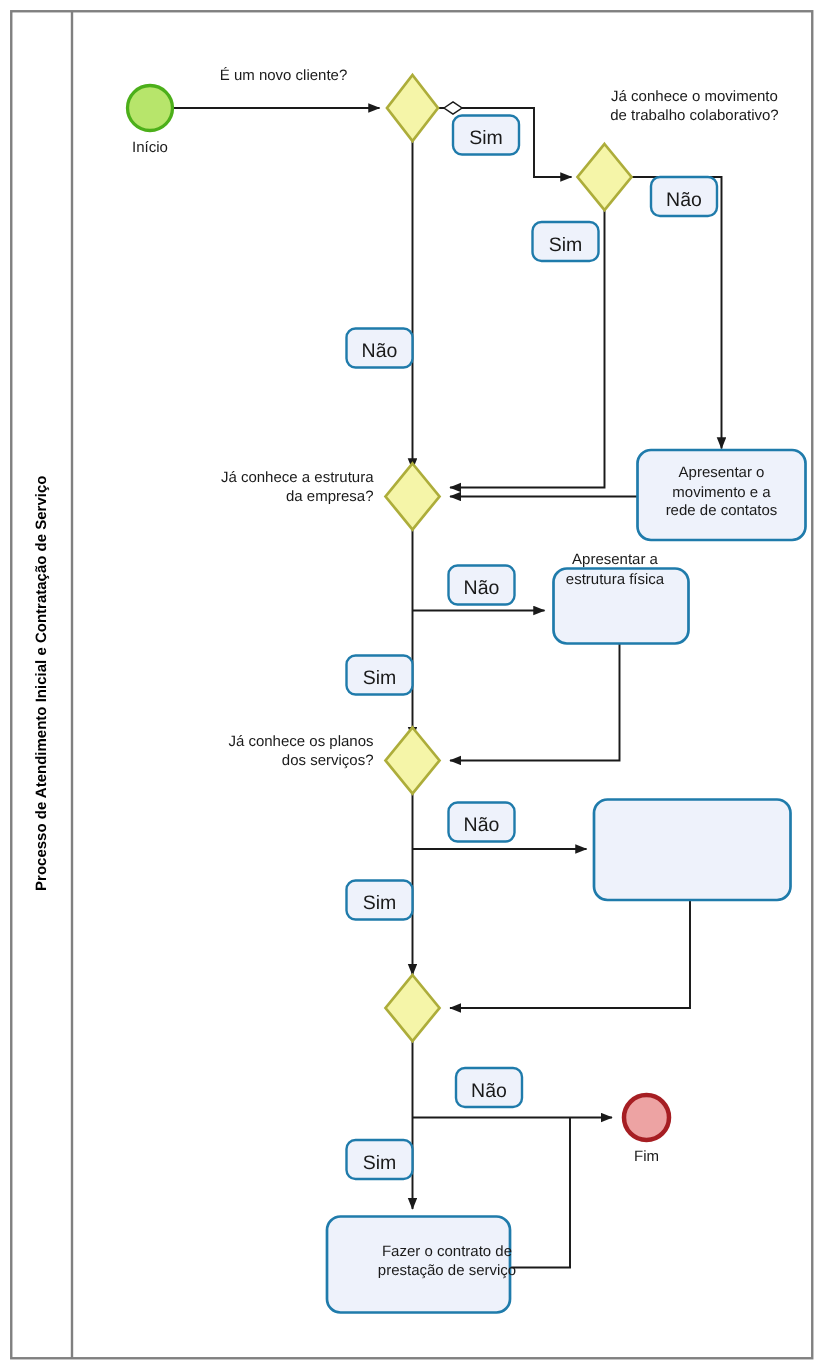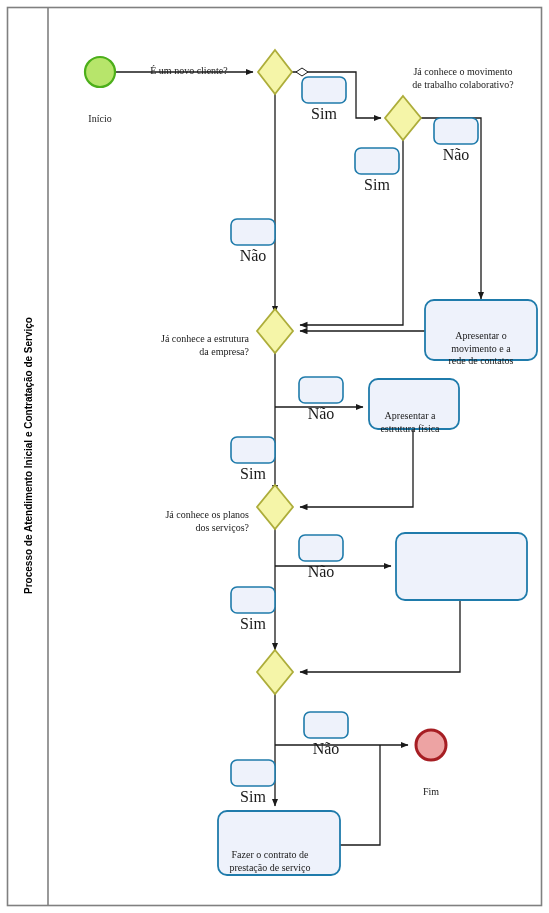--- a/index.html
+++ b/index.html
@@ -17,34 +17,33 @@
     background: #ffffff;
     overflow: hidden;
   }
   #diagram-svg {
     position: absolute;
     left: 0;
     top: 0;
   }
   .node-label {
     position: absolute;
-    font-family: Liberation Serif, serif;
+    font-family: Liberation Sans, sans-serif;
     color: #1a1a1a;
     text-align: center;
     line-height: 1.25;
     pointer-events: none;
     white-space: pre-line;
-    margin-top: 20px;
   }
   .task-label {
     font-size: 10px;
     text-align: center;
   }
   .badge-label {
-    font-size: 16px;
+    font-size: 13px;
   }
   .question-label {
     font-size: 10px;
     text-align: right;
   }
   .question-label.right-side {
     text-align: center;
   }
   .event-label {
     font-size: 10px;
@@ -146,39 +145,39 @@
   </svg>
 
   <div class="pool-title" style="left:-122px; top:450px; width:300px; transform: rotate(-90deg);">Processo de Atendimento Inicial e Contratação de Serviço</div>
 
   <div class="node-label event-label" style="left:60px; top:93px; width:80px;">Início</div>
 
   <div class="node-label event-label" style="left:391px; top:766px; width:80px;">Fim</div>
 
   <div class="node-label question-label" style="left:128px; top:45px; width:122px; text-align:center;">É um novo cliente?</div>
 
-  <div class="node-label question-label right-side" style="left:388px; top:46px; width:150px;text-align:center;">Já conhece o movimento
+  <div class="node-label question-label right-side" style="left:388px; top:59px; width:150px;text-align:center;">Já conhece o movimento
 de trabalho colaborativo?</div>
 
   <div class="node-label question-label" style="left:104px; top:489px; width:145px;">Já conhece os planos
 dos serviços?</div>
 
   <div class="node-label question-label" style="left:104px; top:313px; width:145px;">Já conhece a estrutura
 da empresa?</div>
 
 
   <div class="node-label task-label" style="left:425px; top:310px; width:112px;">Apresentar o
 movimento e a
 rede de contatos</div>
 
-  <div class="node-label task-label" style="left:369px; top:390px; width:82px;">Apresentar a
+  <div class="node-label task-label" style="left:369px; top:368px; width:82px;">Apresentar a
 estrutura física</div>
 
 
-  <div class="node-label task-label" style="left:204px; top:829px; width:132px;">Fazer o contrato de
+  <div class="node-label task-label" style="left:232px; top:829px; width:132px;">Fazer o contrato de
 prestação de serviço</div>
 
   <div class="node-label badge-label" style="left:302px; top:84px; width:44px;">Sim</div>
 
   <div class="node-label badge-label" style="left:231px; top:226px; width:44px;">Não</div>
 
   <div class="node-label badge-label" style="left:355px; top:155px; width:44px;">Sim</div>
 
   <div class="node-label badge-label" style="left:434px; top:125px; width:44px;">Não</div>
 

